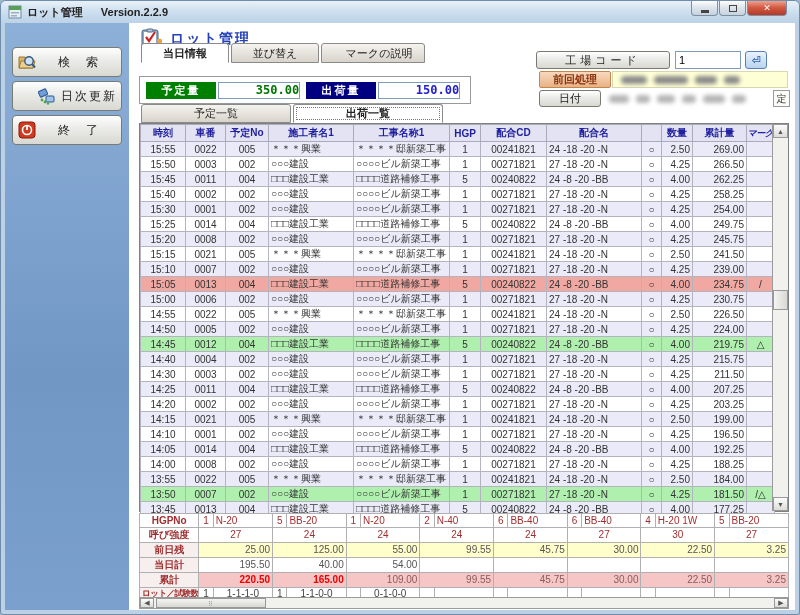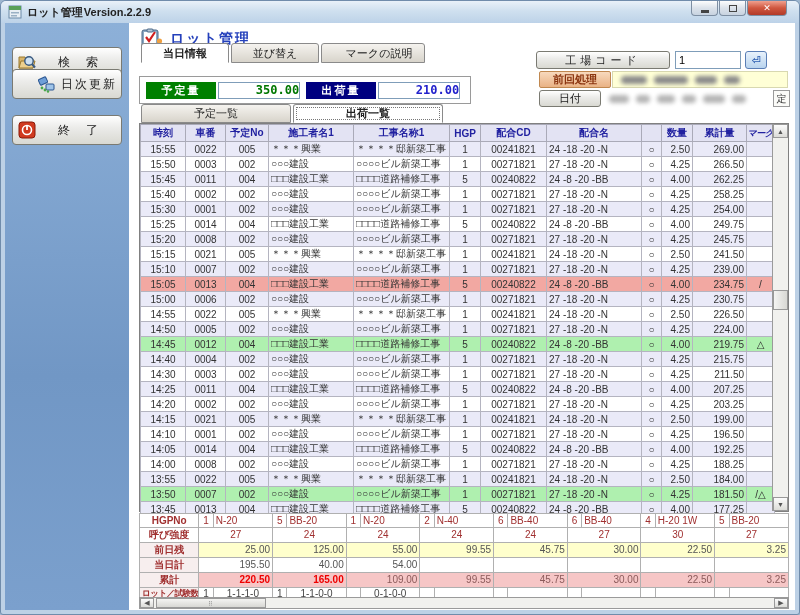--- a/index.html
+++ b/index.html
@@ -3,21 +3,21 @@
 <meta charset="utf-8">
 <style>
   html,body{margin:0;padding:0;background:#9db6cf;font-family:"Liberation Sans","DejaVu Sans",sans-serif;}
   .window{position:relative;width:800px;height:615px;background:#bdd1e6;border:1px solid #708cab;
           border-radius:6px 6px 3px 3px;box-sizing:border-box;overflow:hidden;}
   
   .titlebar{position:absolute;left:0;top:0;right:0;height:22px;
             background:linear-gradient(#e9f1f9,#cfe0ef 45%,#bdd2e8);display:flex;align-items:center;}
   .app-icon16{width:14px;height:14px;margin:0 5px 0 7px;display:inline-block;}
   .tb-title{font-size:11px;font-weight:bold;color:#222;}
-  .tb-version{font-size:11px;font-weight:bold;color:#222;margin-left:1px;}
+  .tb-version{font-size:11px;font-weight:bold;color:#222;margin-left:18px;}
   .winbtns{position:absolute;right:12px;top:0;display:flex;}
   .wb{height:15px;border:1px solid #7d8ea2;border-top:none;border-radius:0 0 4px 4px;
       display:flex;align-items:center;justify-content:center;box-sizing:border-box;margin-left:1px;}
   .wb-min,.wb-max{width:27px;background:linear-gradient(#fdfdfd,#dbe2ea 50%,#c8d3e0);}
   .wb-close{width:40px;background:linear-gradient(#f0a08e,#d0573f 50%,#b23a28);color:#fff;
             font-size:9px;font-weight:bold;}
   .glyph-min{width:8px;height:3px;background:#444;margin-top:6px;}
   .glyph-max{width:8px;height:7px;border:1px solid #444;box-sizing:border-box;}
   
   .client{position:absolute;left:4px;top:22px;right:4px;bottom:4px;background:#eef3f9;}
@@ -151,21 +151,21 @@
         <span class="icon">
           <svg width="20" height="18" viewBox="0 0 20 18">
             <path d="M2 4 L8 4 L9 6 L16 6 L16 15 L2 15 Z" fill="#d9b469" stroke="#9a7a30"></path>
             <path d="M2 15 L4 8 L18 8 L16 15 Z" fill="#ecd08e" stroke="#9a7a30"></path>
             <circle cx="12" cy="8" r="4.2" fill="#cfe2f2" stroke="#3a5a80" stroke-width="1.4"></circle>
             <line x1="15" y1="11" x2="18" y2="14.5" stroke="#3a5a80" stroke-width="2"></line>
           </svg>
         </span>
         <span class="lbl">検　索</span>
       </button>
-      <button class="side-btn" style="top:46px;padding-left:24px;">
+      <button class="side-btn" style="top:58px;padding-left:24px;">
         <span class="icon">
           <svg width="20" height="18" viewBox="0 0 20 18">
             <rect x="2" y="3" width="8" height="6" rx="1" fill="#6f9fd8" stroke="#2a5590" transform="rotate(-25 6 6)"></rect>
             <rect x="9" y="9" width="8" height="6" rx="1" fill="#9fc4e8" stroke="#2a5590"></rect>
             <circle cx="5" cy="13" r="1.4" fill="#4aa84a"></circle>
             <circle cx="8" cy="15" r="1.4" fill="#4aa84a"></circle>
             <circle cx="11" cy="16.5" r="1.2" fill="#4aa84a"></circle>
           </svg>
         </span>
         <span class="lbl">日次更新</span>
@@ -201,21 +201,21 @@
       <div class="tabs tabs1">
         <div class="tab active">当日情報</div>
         <div class="tab">並び替え</div>
         <div class="tab">マークの説明</div>
       </div>
 
       <div class="info-panel">
         <span class="qty-label" style="background:#008000;">予定量</span>
         <span class="qty-val" style="color:#007700;">350.00</span>
         <span class="qty-label" style="background:#000080;">出荷量</span>
-        <span class="qty-val" style="color:#2222cc;">210.00</span>
+        <span class="qty-val" style="color:#2222cc;">150.00</span>
       </div>
 
       <button class="btn factory-btn">工場コード</button>
       <input class="factory-input" value="1" style="">
       <div class="enter-btn">
         <span>⏎</span>
       </div>
 
       <div class="prev-label">前回処理</div>
       <div class="prev-field">

